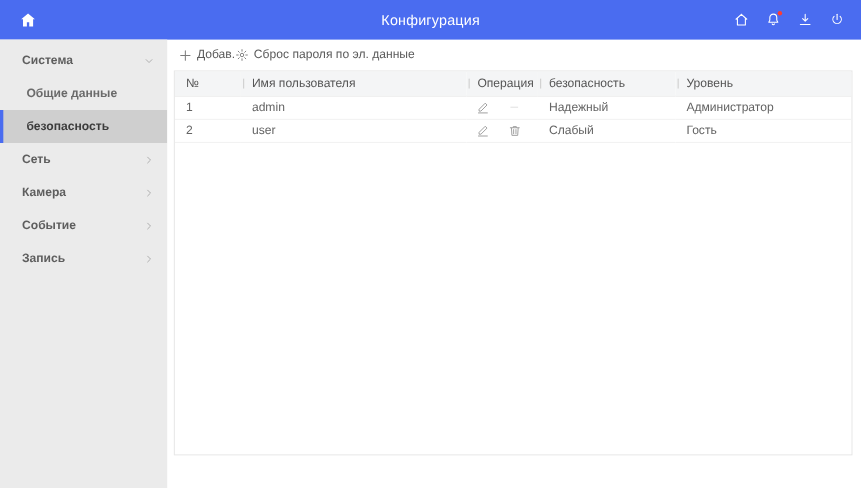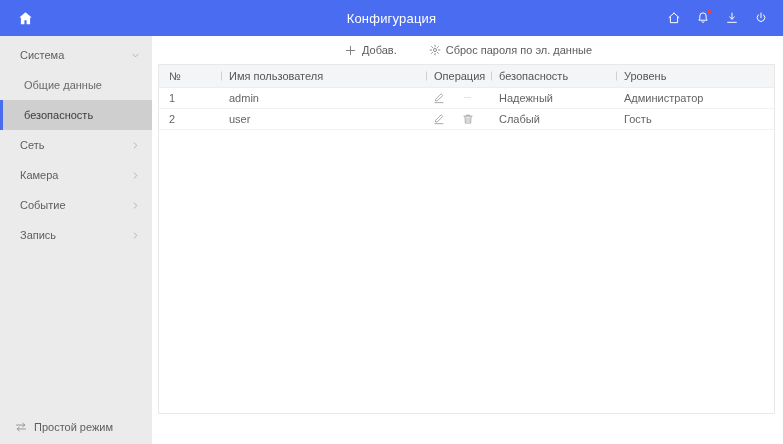--- a/index.html
+++ b/index.html
@@ -137,21 +137,21 @@
   .nav-item.selected::before {
     content: "";
     position: absolute;
     left: 0;
     top: 0;
     bottom: 0;
     width: 3px;
     background: #4a6cf0;
   }
 
-  .nav-label { flex: 1 1 auto; }
+  .nav-label { flex: 1 1 auto; font-weight: bold; }
 
   .chevron {
     width: 9px;
     height: 9px;
     flex: 0 0 9px;
     display: flex;
     align-items: center;
     justify-content: center;
     opacity: .55;
   }
@@ -185,23 +185,22 @@
     display: flex;
     flex-direction: column;
     padding: 0 8px 0 6px;
   }
 
   .toolbar {
     height: 28px;
     flex: 0 0 28px;
     display: flex;
     align-items: center;
-    gap: 32px;
+    gap: 0;
     padding-left: 4px;
-    justify-content: center;
   }
 
   .tool-btn {
     display: flex;
     align-items: center;
     gap: 5px;
     font-size: 11px;
     color: #5b5b5b;
     cursor: pointer;
     white-space: nowrap;
@@ -411,29 +410,20 @@
           <span class="nav-label">Запись</span>
           <span class="chevron">
             <svg width="9" height="9" viewBox="0 0 12 12" aria-hidden="true">
               <path d="M4.3 2.5 7.8 6l-3.5 3.5" fill="none" stroke="#7b7b7b" stroke-width="1.2" stroke-linecap="round" stroke-linejoin="round"></path>
             </svg>
           </span>
         </div>
 
       </div>
 
-      <div class="simple-mode">
-        <span class="simple-mode-icon">
-          <svg width="12" height="12" viewBox="0 0 16 16" aria-hidden="true">
-            <path d="M2 5.4h11M10.4 3l2.6 2.4-2.6 2.4" fill="none" stroke="#6b6b6b" stroke-width="1.15" stroke-linecap="round" stroke-linejoin="round"></path>
-            <path d="M14 10.6H3M5.6 8.2 3 10.6l2.6 2.4" fill="none" stroke="#6b6b6b" stroke-width="1.15" stroke-linecap="round" stroke-linejoin="round"></path>
-          </svg>
-        </span>
-        <span>Простой режим</span>
-      </div>
     </div>
 
     <div class="content">
 
       <div class="toolbar">
 
         <div class="tool-btn">
           <span class="tool-icon">
             <svg width="11" height="11" viewBox="0 0 14 14" aria-hidden="true">
               <path d="M7 1.6v10.8M1.6 7h10.8" fill="none" stroke="#5b5b5b" stroke-width="1.2" stroke-linecap="round"></path>

